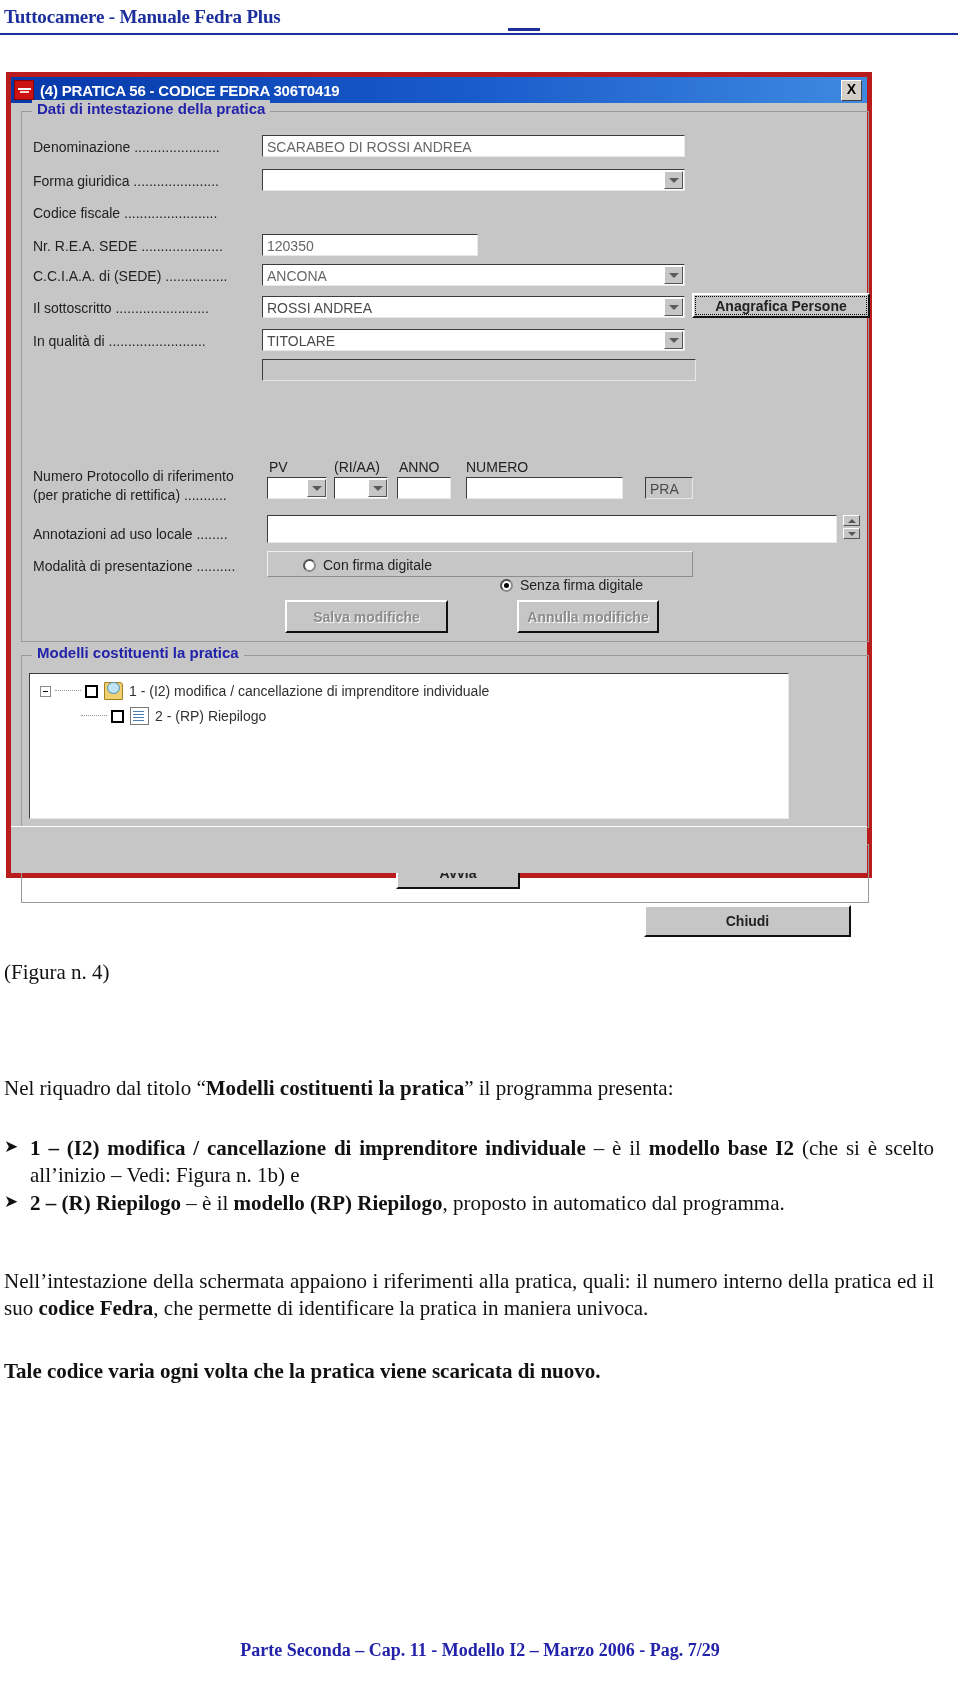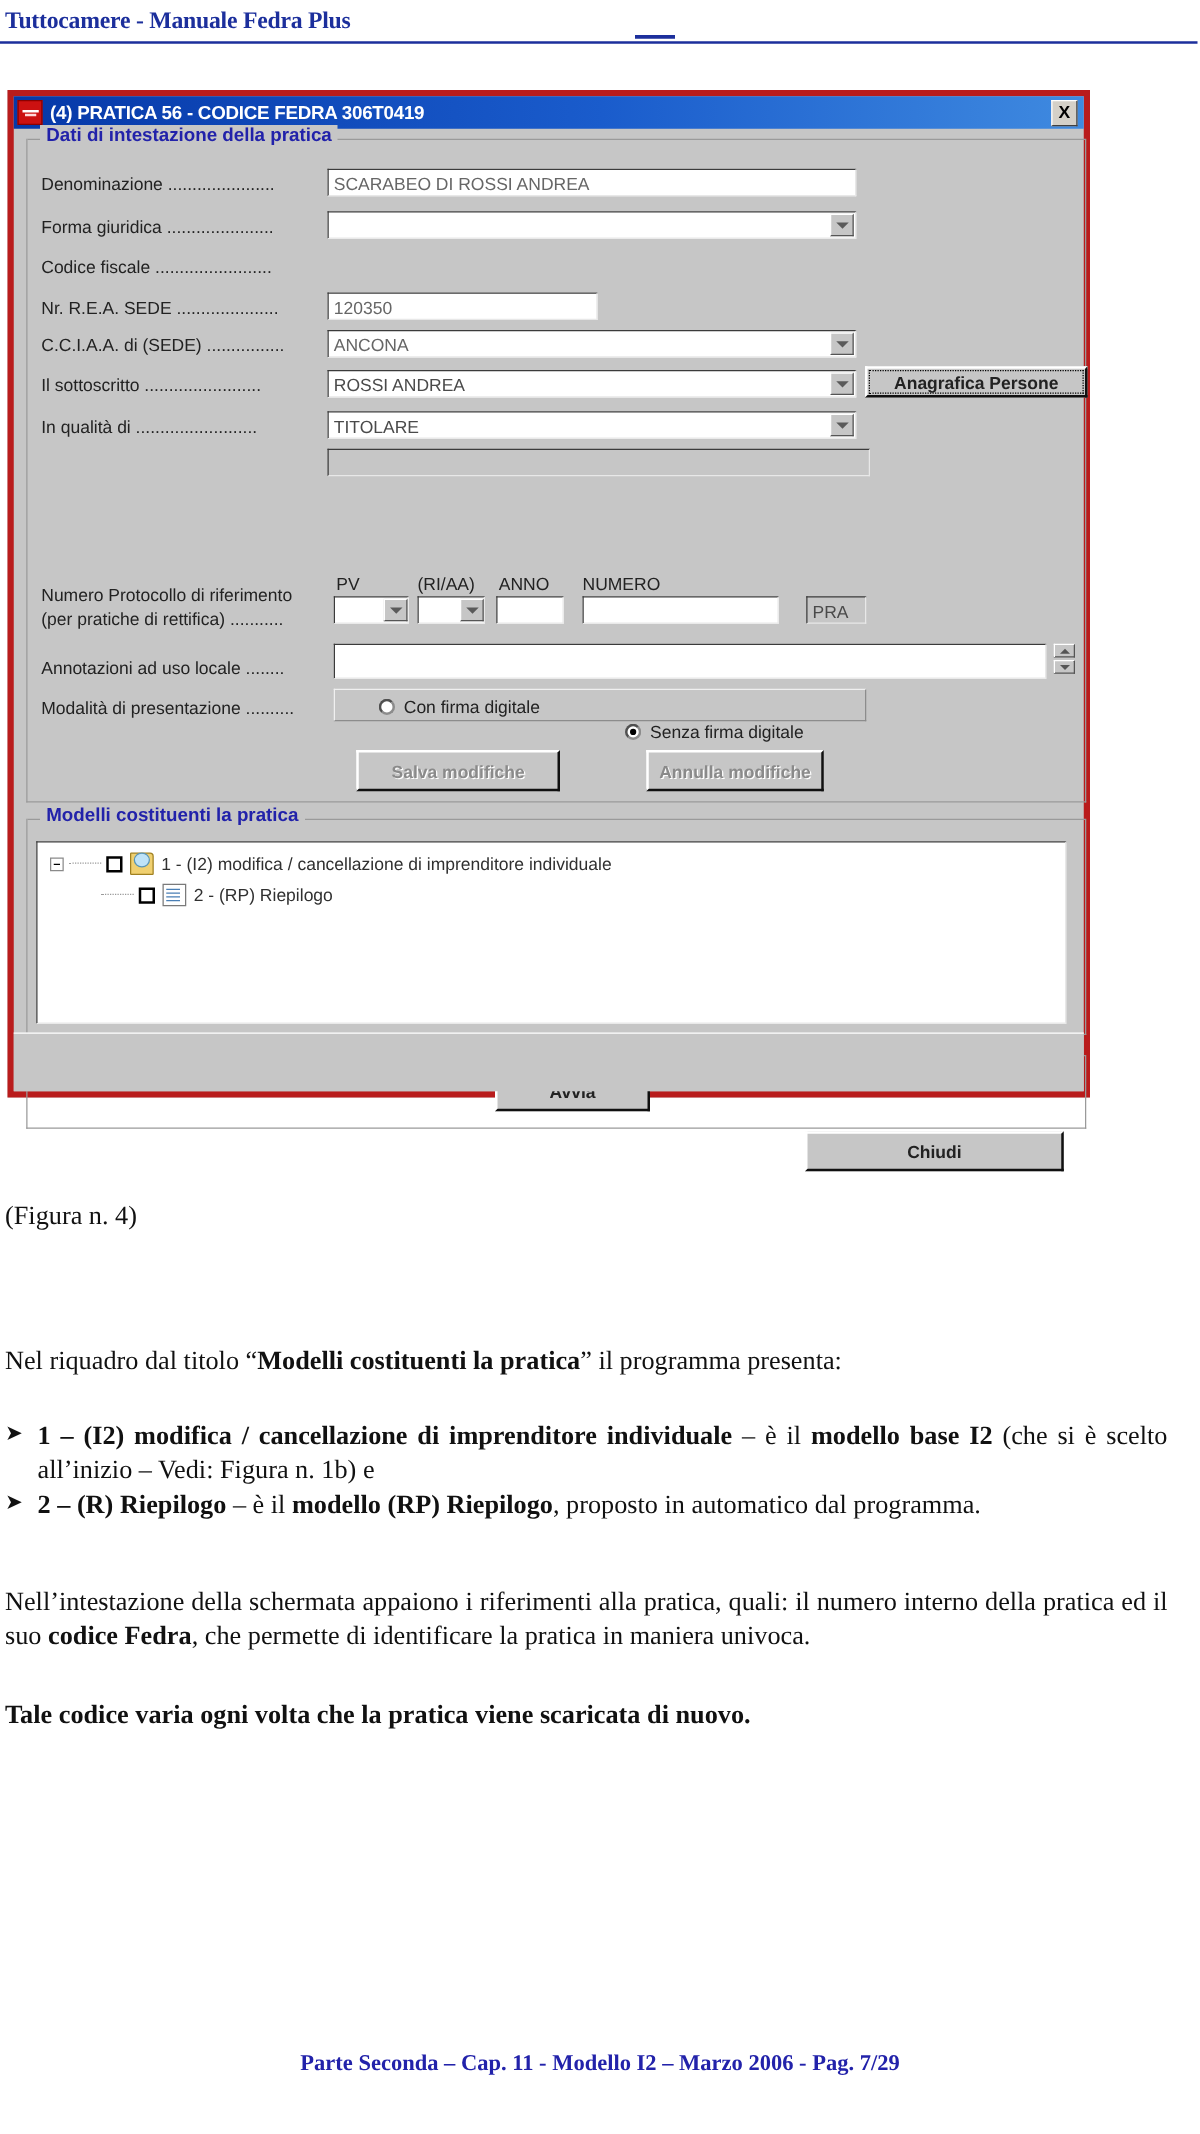--- a/index.html
+++ b/index.html
@@ -485,21 +485,21 @@
     <span class="radio-dot checked"></span>
     <span>Senza firma digitale</span>
   </div>
 
   <div class="btn disabled" style="left:274px; top:523px; width:163px; height:33px;">Salva modifiche</div>
   <div class="btn disabled" style="left:506px; top:523px; width:142px; height:33px;">Annulla modifiche</div>
 
   <div class="groupbox" id="gb-modelli">
     <span class="gb-legend">Modelli costituenti la pratica</span>
   </div>
-  <div class="treeview" style="left:18px; top:596px; width:824px; height:146px;">
+  <div class="treeview" style="left:18px; top:596px; width:760px; height:146px;">
     <div class="tree-row" style="left:10px; top:8px;">
       <span class="expander"></span>
       <span class="dotline"></span>
       <span class="tv-check"></span>
       <span class="ico ico-folder"></span>
       <span>1 - (I2) modifica / cancellazione di imprenditore individuale</span>
     </div>
     <div class="tree-row" style="left:51px; top:33px;">
       <span class="dotline"></span>
       <span class="tv-check"></span>

